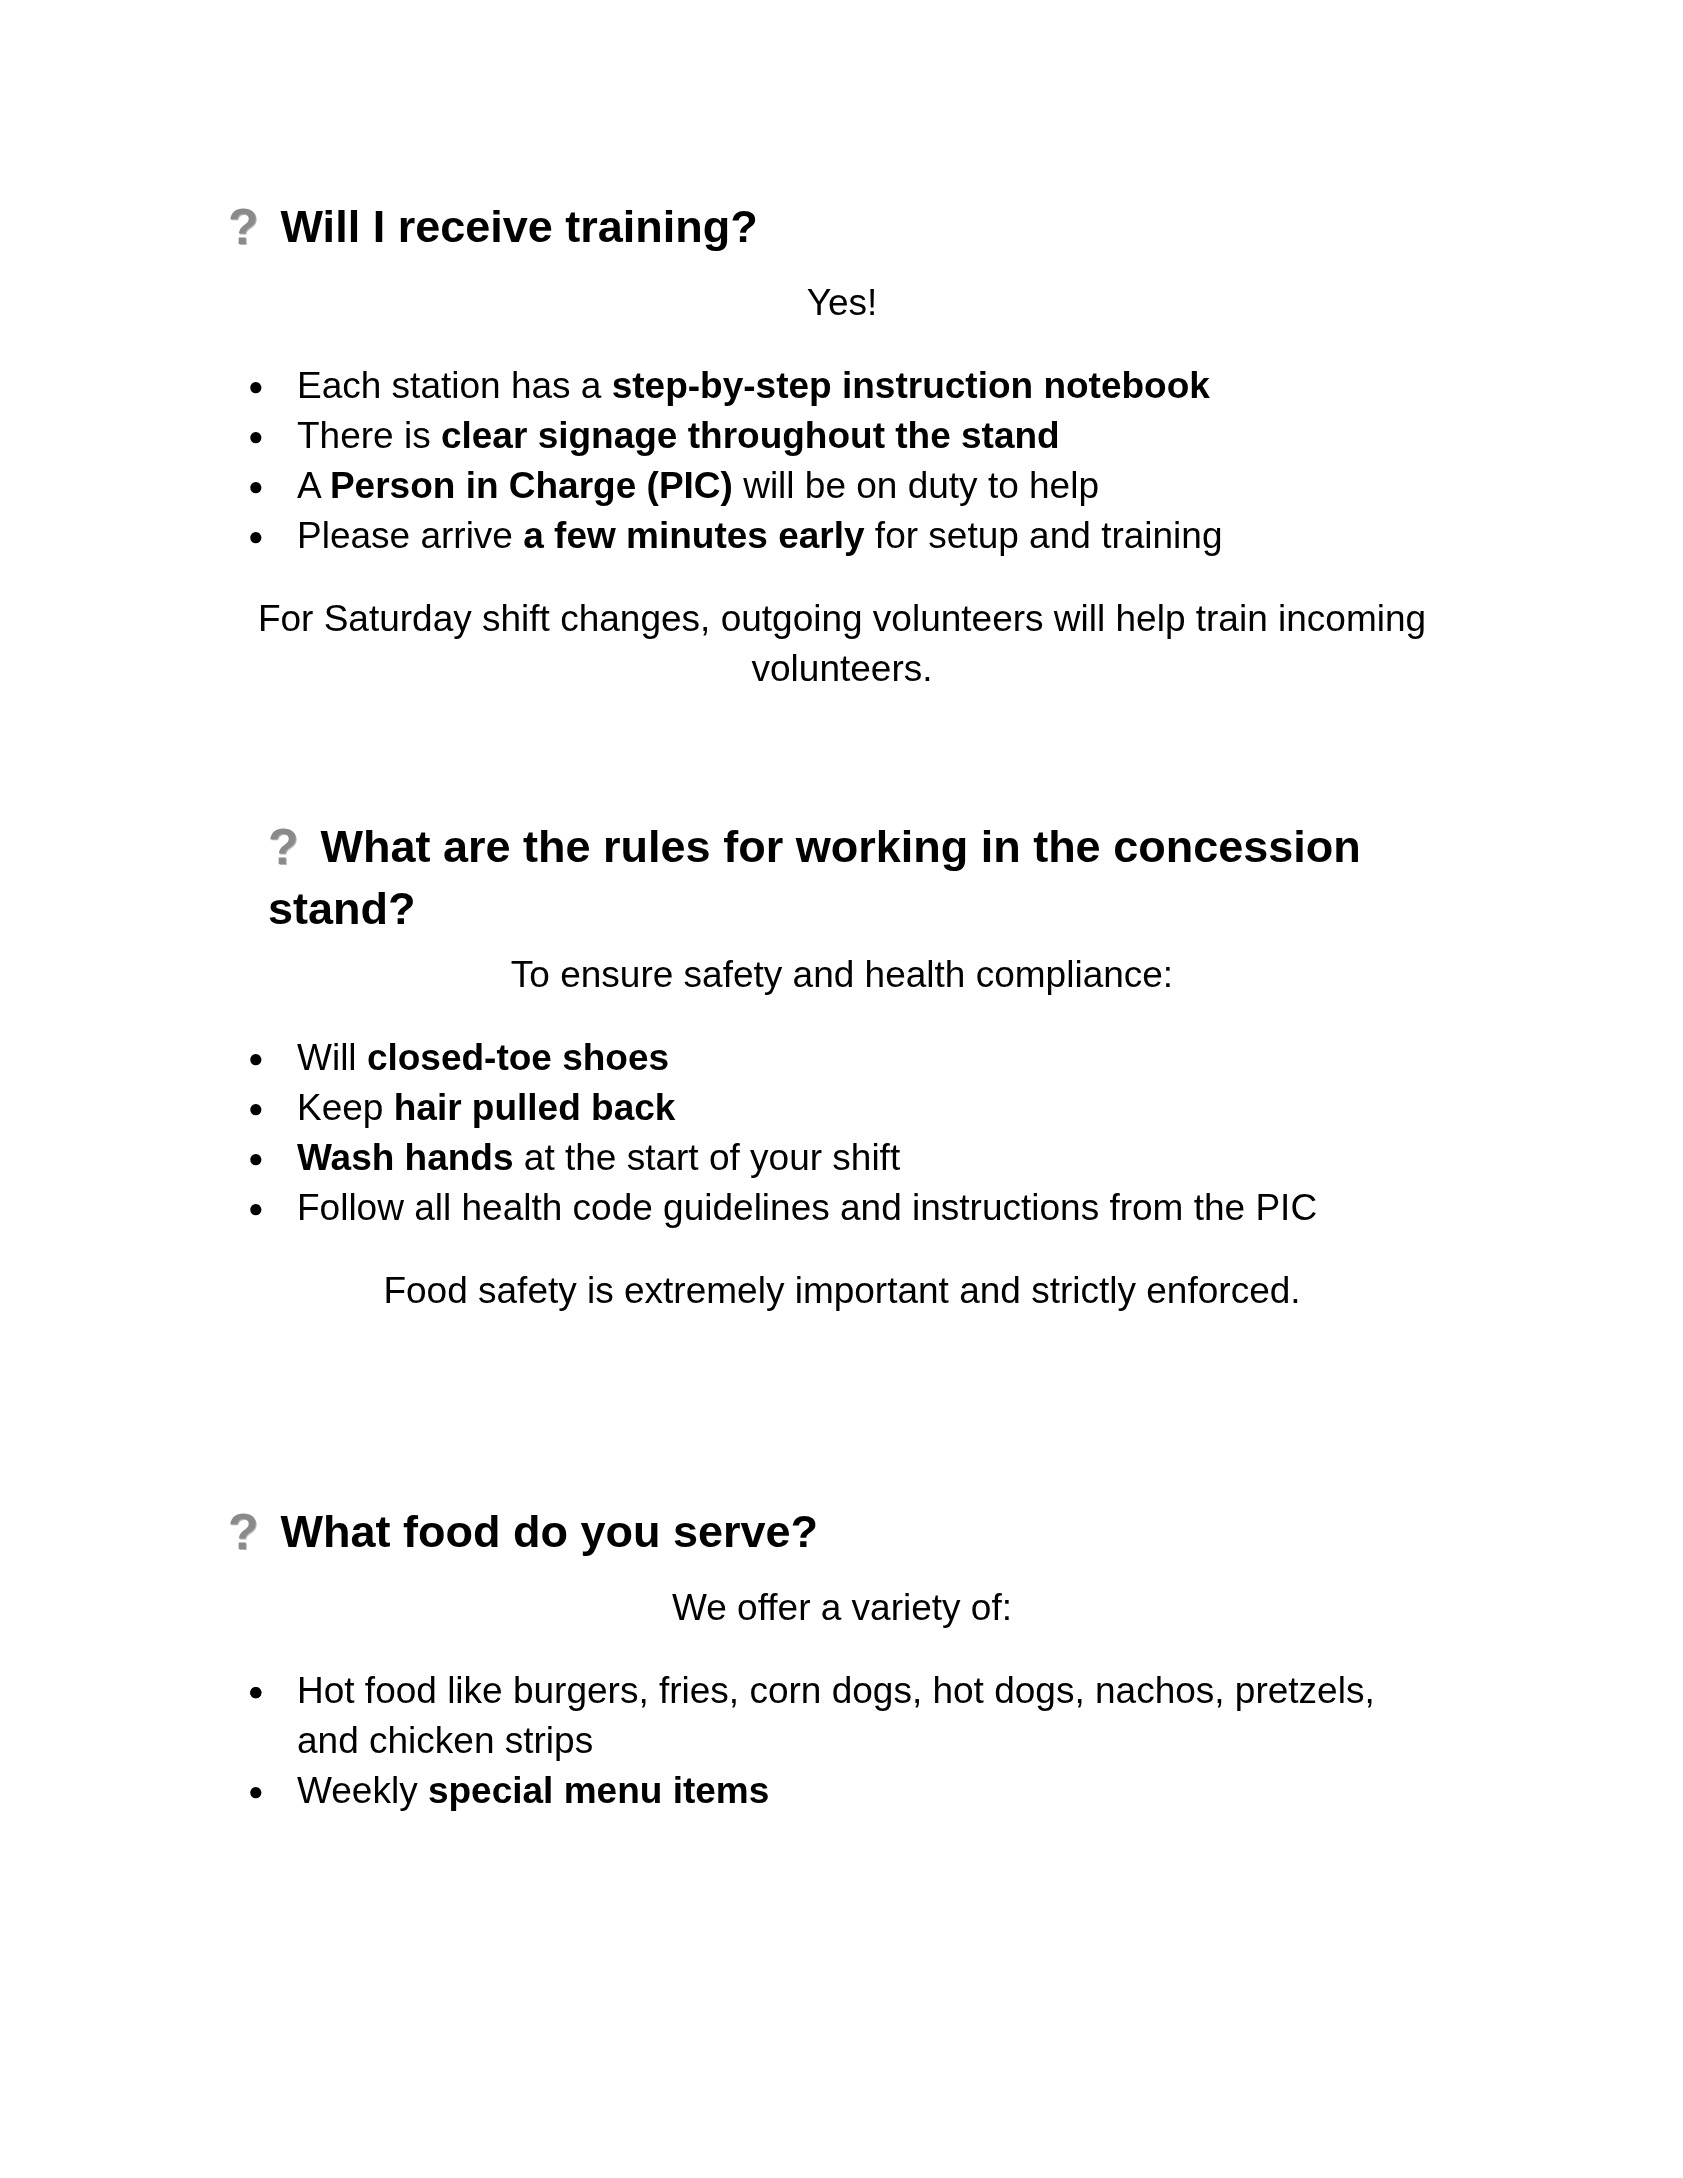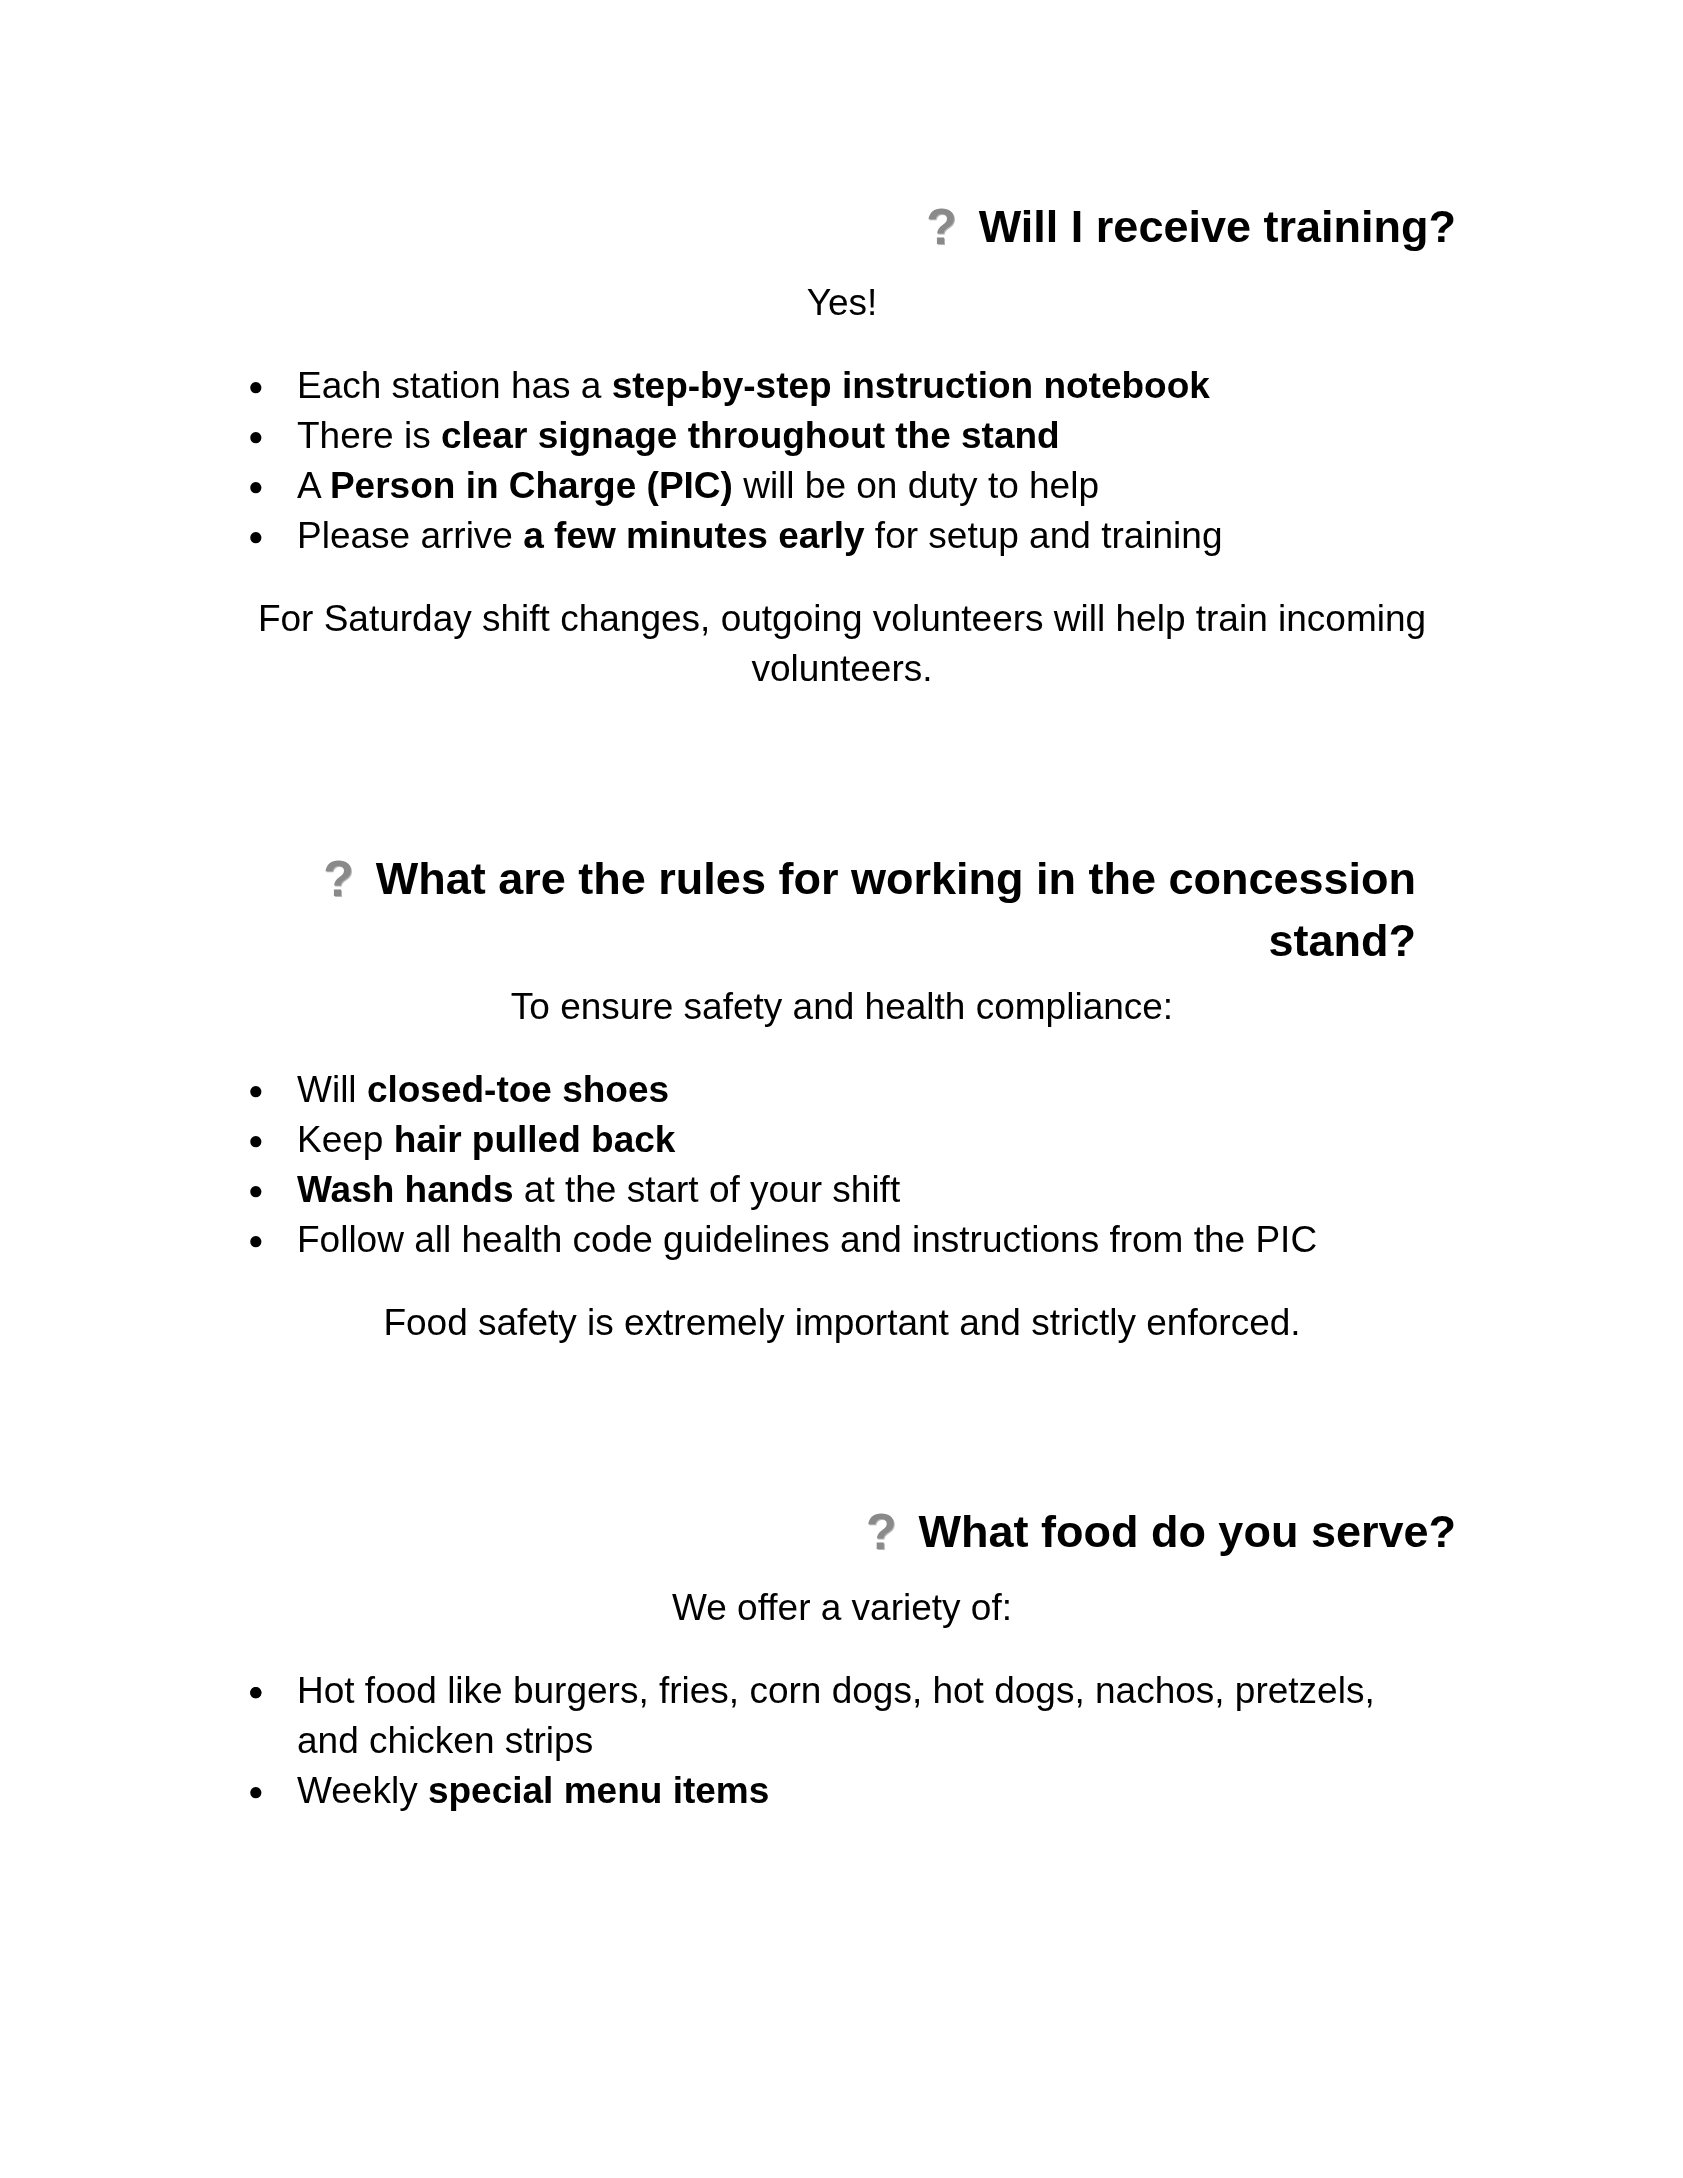--- a/index.html
+++ b/index.html
@@ -1,20 +1,20 @@
 <!DOCTYPE html>
 <html><head>
 <meta charset="utf-8">
 <style>
   html, body { margin: 0; padding: 0; background: #ffffff; }
   body { width: 1683px; height: 2178px; position: relative; overflow: hidden;
          font-family: "Liberation Sans", sans-serif; color: #000; }
   .page { position: absolute; left: 0; top: 0; width: 1683px; height: 2178px; }
   .section { position: absolute; left: 228px; width: 1228px; }
-  h2 { margin: 0; text-align: right; font-weight: bold; font-size: 45px; line-height: 62px; color: #000; }
+  h2 { margin: 0; text-align: left; font-weight: bold; font-size: 45px; line-height: 62px; color: #000; }
   .qmark { display: inline-block; color: #8a8a8a; font-weight: bold; font-size: 50px; margin-right: 22px;
            text-shadow: 1px 1px 0 #b5b5b5; transform: translateY(2px); }
   .center-p { text-align: center; font-size: 37px; line-height: 50px; margin: 0; }
   ul { list-style: none; margin: 0; padding: 0; }
   li { position: relative; padding-left: 69px; font-size: 37px; line-height: 50px; }
   li .bullet { position: absolute; left: 20px; top: 0; font-size: 26px; line-height: 50px; }
   b { font-weight: bold; }
 </style>
 </head>
 <body>
@@ -28,21 +28,21 @@
     <p class="center-p" style="margin-top:20px;">Yes!</p>
     <ul style="margin-top:33px;">
         <li><span class="bullet">●</span><span>Each station has a </span><b>step-by-step instruction notebook</b></li>
         <li><span class="bullet">●</span><span>There is </span><b>clear signage throughout the stand</b></li>
         <li><span class="bullet">●</span><span>A </span><b>Person in Charge (PIC)</b><span> will be on duty to help</span></li>
         <li><span class="bullet">●</span><span>Please arrive </span><b>a few minutes early</b><span> for setup and training</span></li>
       </ul>
     <p class="center-p" style="margin-top:33px; padding:0 0;">For Saturday shift changes, outgoing volunteers will help train incoming volunteers.</p>
   </div>
 
-  <div class="section" style="top:846px;">
+  <div class="section" style="top:814px;">
     <h2 style="padding:0 40px;">
       <span class="qmark">?</span><span>What are the rules for working in the concession stand?</span>
     </h2>
     <p class="center-p" style="margin-top:10px;">To ensure safety and health compliance:</p>
     <ul style="margin-top:33px;">
         <li><span class="bullet">●</span><span>Will </span><b>closed-toe shoes</b></li>
         <li><span class="bullet">●</span><span>Keep </span><b>hair pulled back</b></li>
         <li><span class="bullet">●</span><b>Wash hands</b><span> at the start of your shift</span></li>
         <li><span class="bullet">●</span><span>Follow all health code guidelines and instructions from the PIC</span></li>
       </ul>

